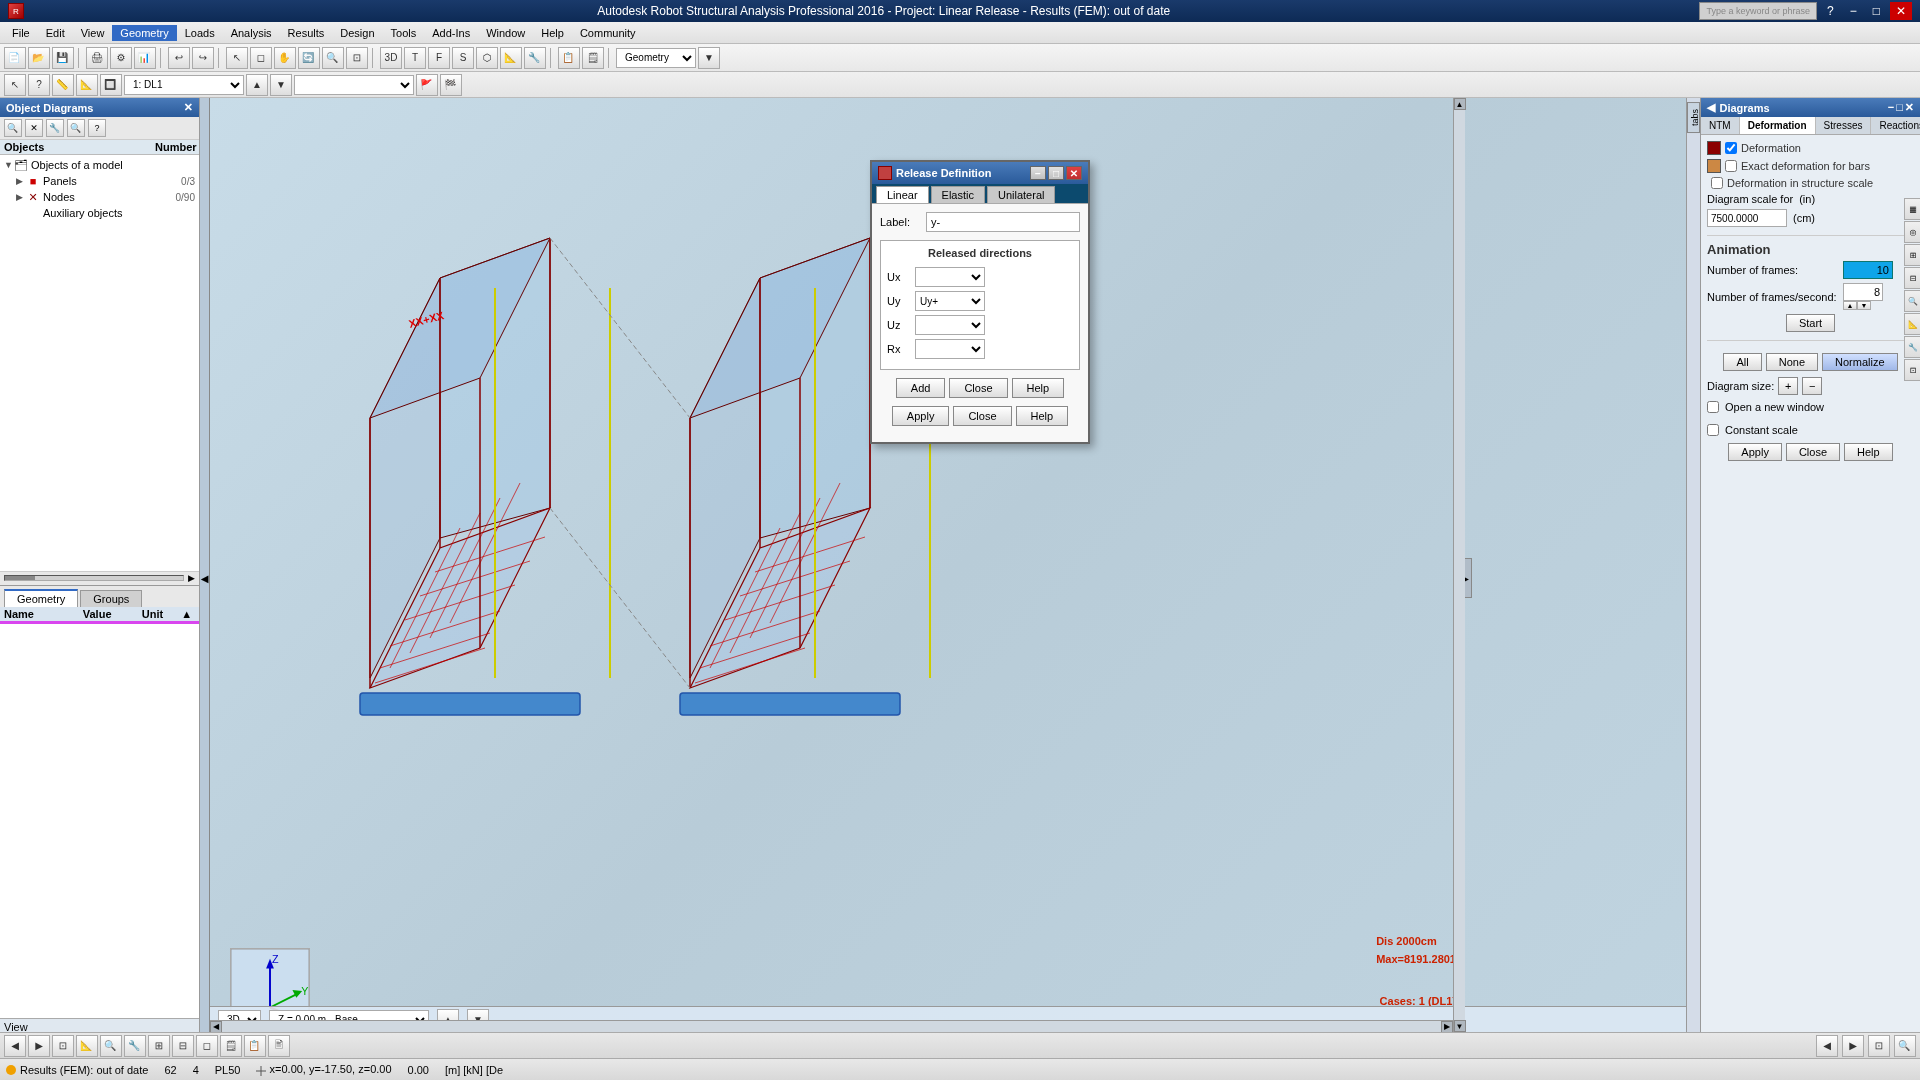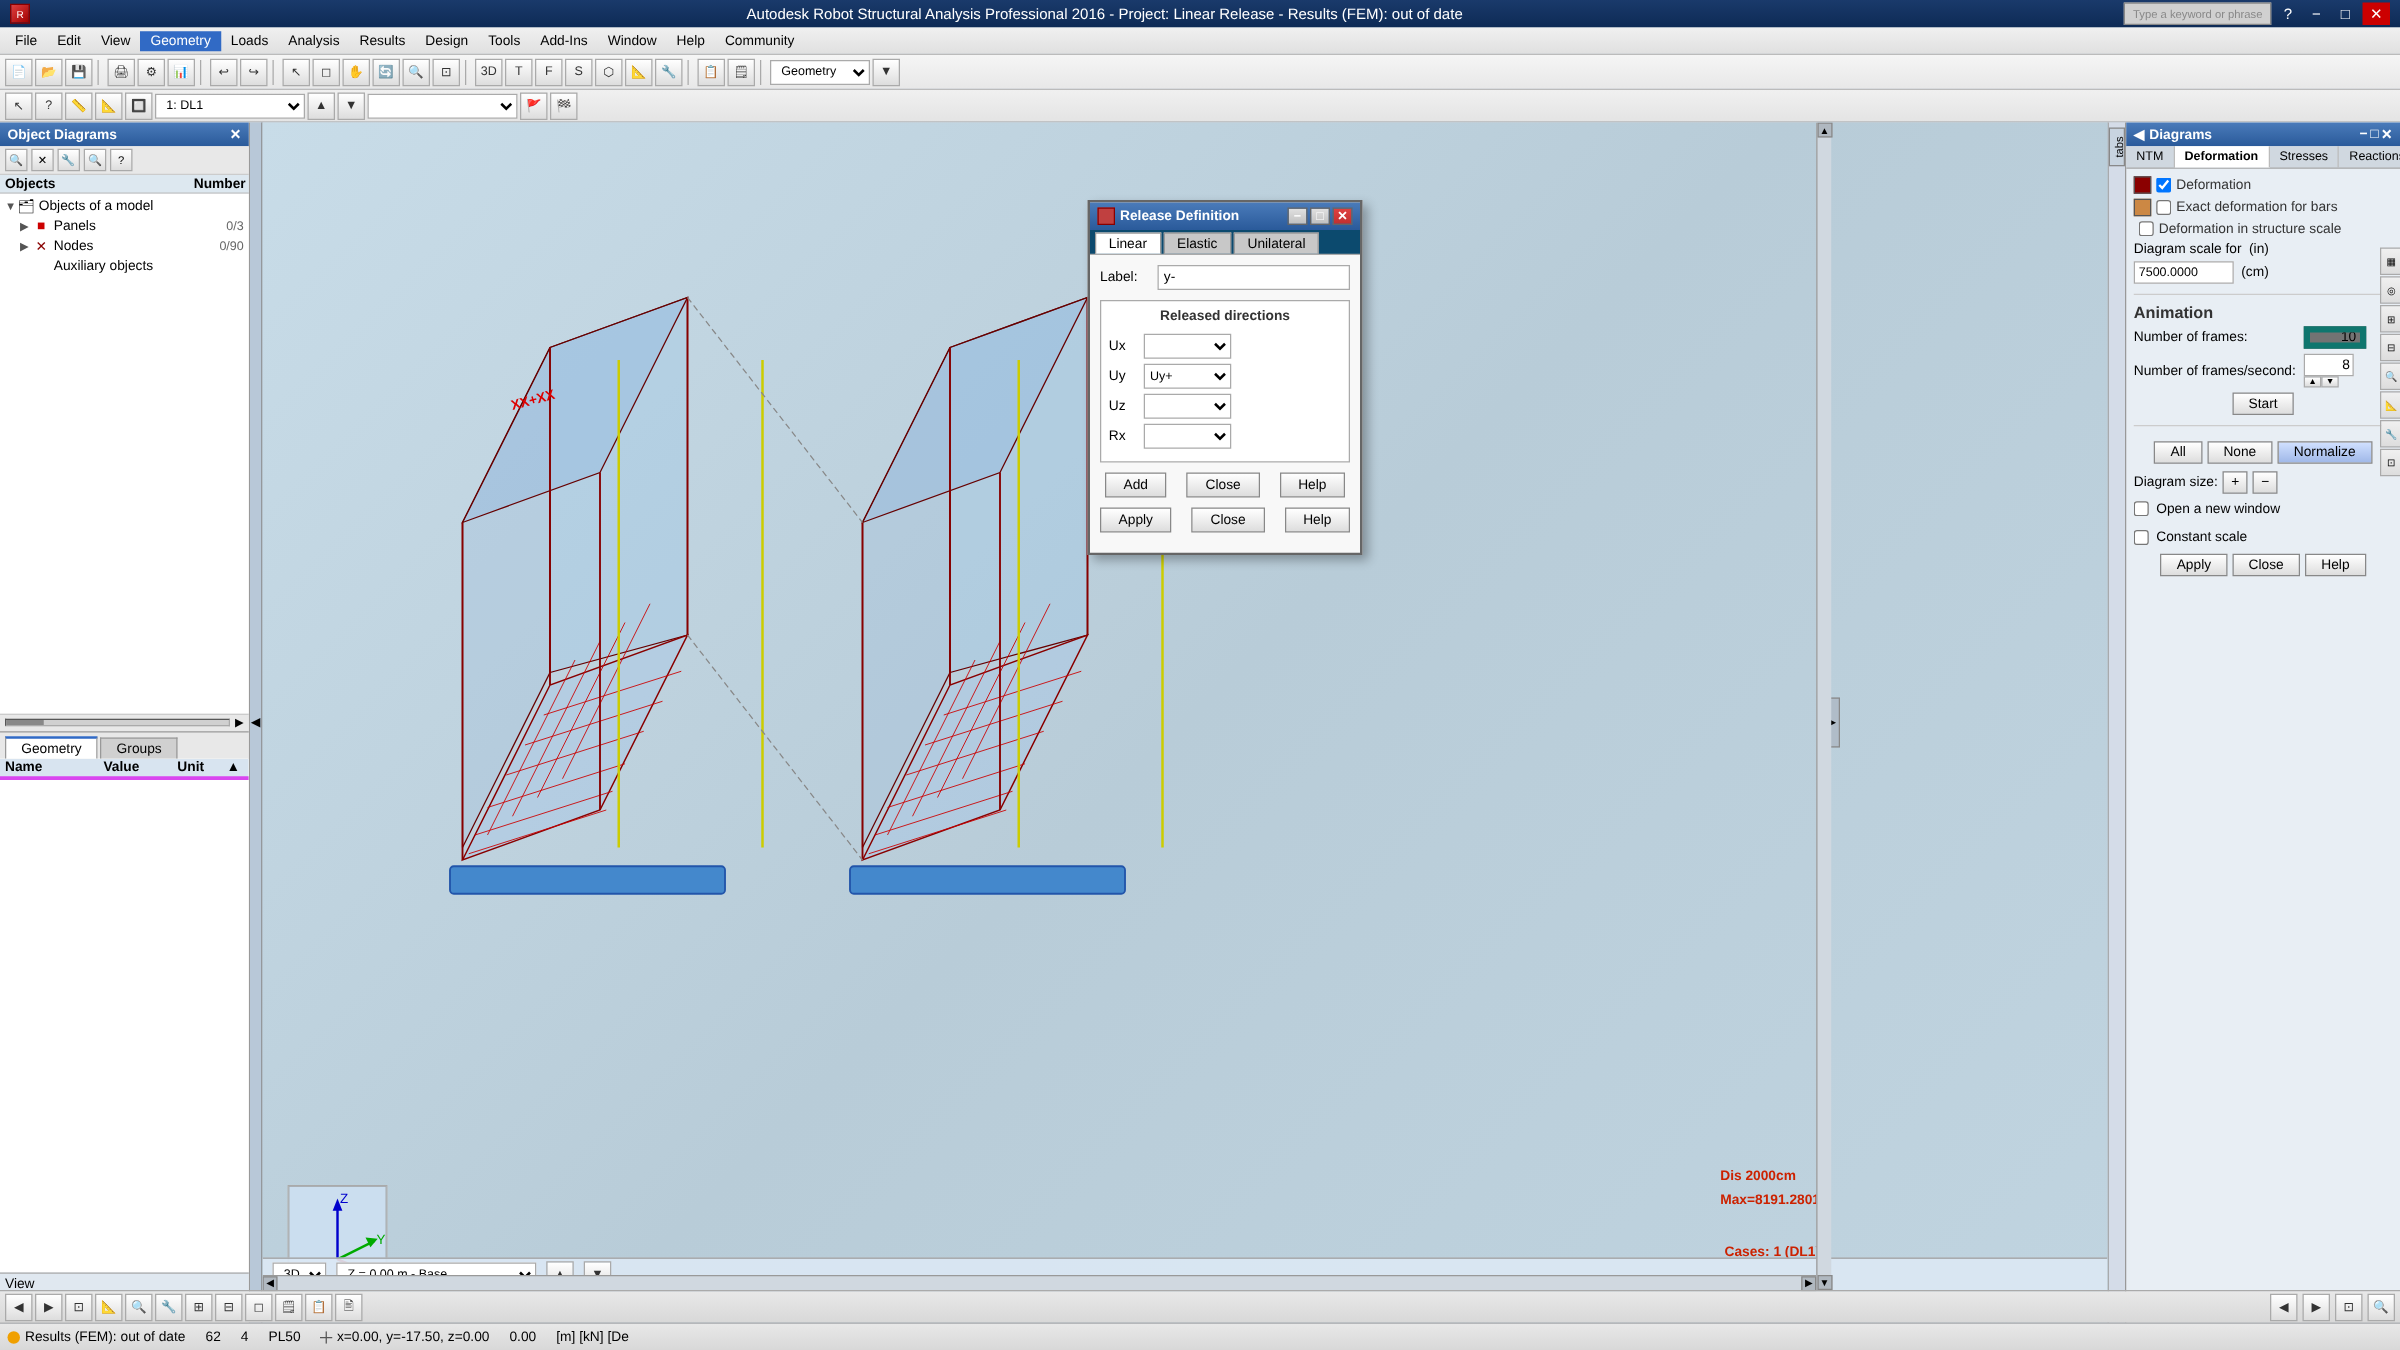--- a/index.html
+++ b/index.html
@@ -307,21 +307,21 @@
     }
     .released-title { text-align: center; font-size: 11px; margin-bottom: 8px; font-weight: bold; color: #333; }
     .dir-row { display: flex; align-items: center; gap: 8px; margin-bottom: 4px; }
     .dir-label { width: 20px; font-size: 11px; }
     .dir-select {
       width: 70px; height: 20px;
       border: 1px solid #aaa;
       background: white;
       font-size: 10px;
     }
-    .dialog-btn-row { display: flex; gap: 16px; justify-content: center; margin-bottom: 8px; }
+    .dialog-btn-row { display: flex; gap: 4px; justify-content: center; margin-bottom: 8px; }
     .dialog-btn {
       padding: 3px 14px;
       background: linear-gradient(to bottom, #fff, #ddd);
       border: 1px solid #888;
       cursor: pointer;
       font-size: 11px;
     }
     .assign-section { border-top: 1px solid #ccc; padding-top: 6px; }
     .assign-label { font-size: 11px; font-weight: bold; margin-bottom: 4px; }
     .radio-row { display: flex; align-items: center; gap: 4px; margin-bottom: 3px; font-size: 10px; }
@@ -458,22 +458,22 @@
       border: 1px solid #aaa;
       cursor: pointer;
       display: flex;
       align-items: center;
       justify-content: center;
       font-size: 7px;
     }
 
     .diag-num-input {
       width: 50px; height: 18px;
-      border: 5px solid #0f766e;
-      background: #737373;
+      border: 1px solid #0f766e;
+      background: #0ea5e9;
       font-size: 11px;
       padding: 0 3px;
       text-align: right;
     }
 
     input[type="checkbox"] { width: 12px; height: 12px; }
     input[type="radio"] { width: 11px; height: 11px; }
   </style>
 </head>
 <body>

